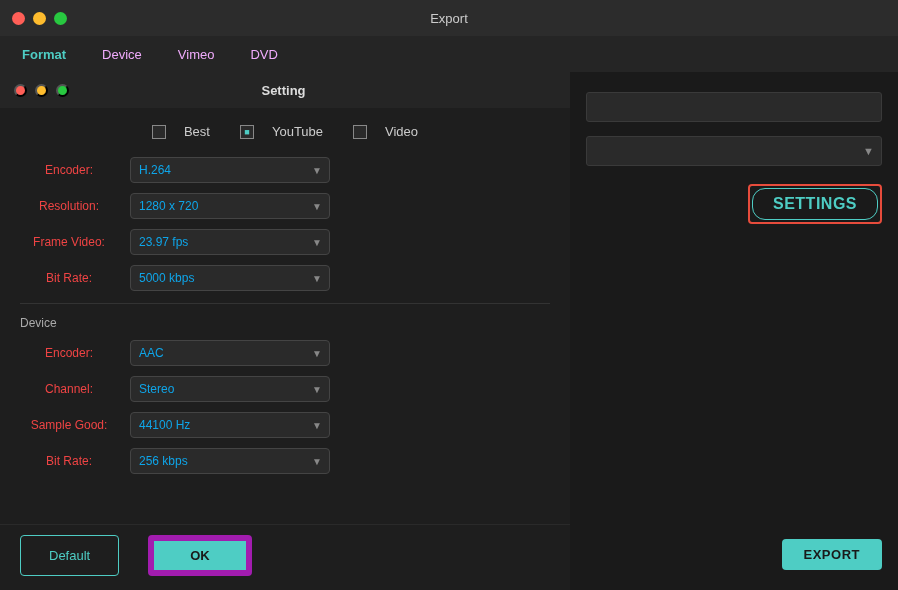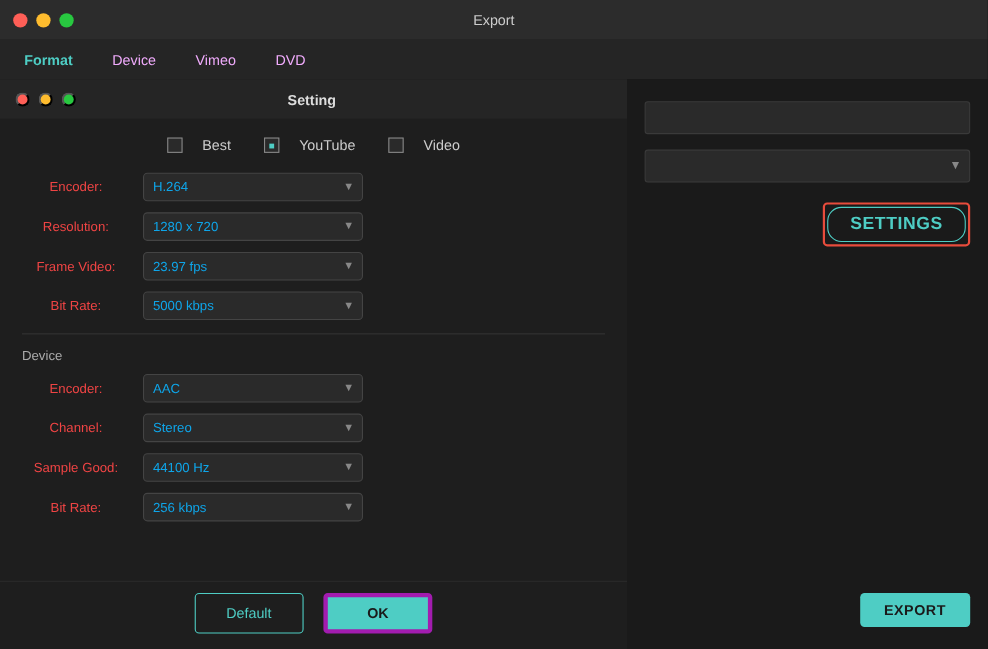--- a/index.html
+++ b/index.html
@@ -188,39 +188,38 @@
 
     .section-divider {
       border: none;
       border-top: 1px solid #333;
       margin: 12px 0;
     }
 
     
     .setting-footer {
       display: flex;
-      justify-content: center;
-      gap: 18px;
+      gap: 29px;
       padding: 10px 20px 14px 20px;
       background: #1e1e1e;
       border-top: 1px solid #2a2a2a;
     }
     .btn-default {
       padding: 7px 28px;
       background: transparent;
       border: 1px solid #4ecdc4;
       border-radius: 4px;
       color: #4ecdc4;
       font-size: 13px;
       cursor: pointer;
     }
     .btn-ok {
       padding: 7px 36px;
       background: #4ecdc4;
-      border: 4px solid #a21caf;
+      border: 6px solid #a21caf;
       border-radius: 4px;
       color: #1a1a1a;
       font-size: 13px;
       font-weight: 600;
       cursor: pointer;
     }
 
     
     .right-panel {
       flex: 1;

